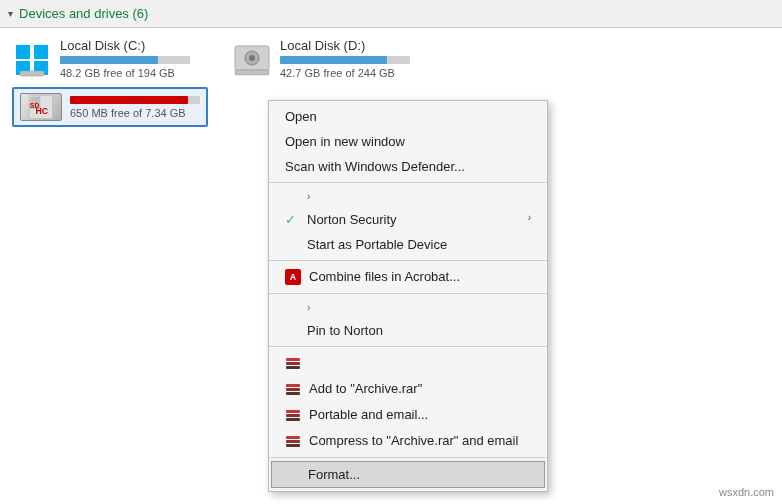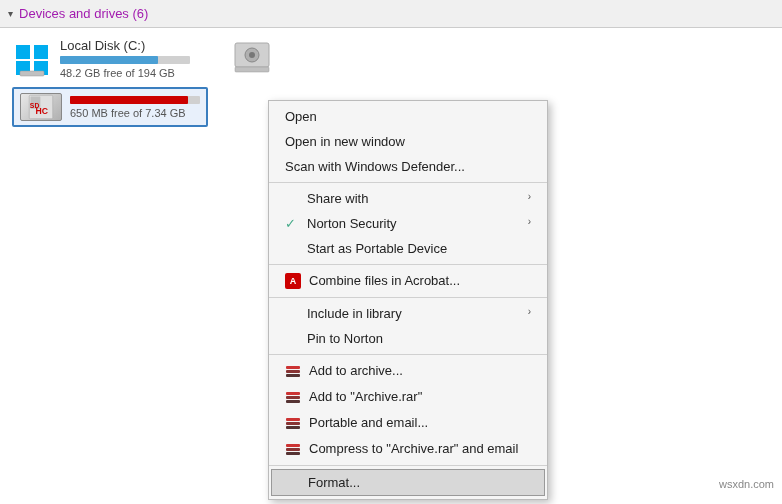--- a/index.html
+++ b/index.html
@@ -22,37 +22,37 @@
       align-items: center;
       gap: 6px;
       height: 28px;
     }
     .header-chevron {
       font-size: 10px;
       color: #555;
     }
     .header-title {
       font-size: 13px;
-      color: #a21caf;
+      color: #15803d;
       font-weight: 400;
     }
 
     
     .drives-area {
       padding: 10px 12px;
       display: flex;
       flex-direction: column;
       gap: 8px;
     }
 
     
     .drives-row {
       display: flex;
       gap: 40px;
-      align-items: flex-start;
+      align-items: flex-end;
     }
 
     .drive-item {
       display: flex;
       align-items: center;
       gap: 8px;
       min-width: 180px;
     }
 
     .drive-icon {
@@ -199,21 +199,21 @@
       align-items: center;
       justify-content: center;
       color: white;
       font-size: 9px;
       font-weight: bold;
     }
 
     
     .watermark {
       position: absolute;
-      bottom: 14px;
+      bottom: 6px;
       right: 8px;
       font-size: 11px;
       color: #888;
     }
 
     
     .win-logo {
       width: 36px;
       height: 36px;
     }
@@ -263,20 +263,27 @@
     </div>
 
     <div class="drive-item">
       <div class="drive-icon hdd-icon">
         <svg width="38" height="34" viewBox="0 0 38 34" xmlns="http://www.w3.org/2000/svg">
           <rect x="2" y="4" width="34" height="24" rx="2" fill="#d0d0d0" stroke="#aaa" stroke-width="1"></rect>
           <circle cx="19" cy="16" r="7" fill="#b0b0b0" stroke="#888" stroke-width="1"></circle>
           <circle cx="19" cy="16" r="3" fill="#777"></circle>
           <rect x="2" y="28" width="34" height="5" rx="1" fill="#c0c0c0" stroke="#999" stroke-width="0.5"></rect>
         </svg>
+      </div>
+      <div class="drive-info">
+        <span class="drive-name">Local Disk (D:)</span>
+        <div class="drive-bar-container">
+          <div class="drive-bar" style="width:82%"></div>
+        </div>
+        <span class="drive-space">42.7 GB free of 244 GB</span>
       </div>
     </div>
 
   </div>
 
   <div class="drives-row">
     <div class="drive-item-selected">
       <div class="sd-icon">
         <svg width="42" height="42" viewBox="0 0 42 42" xmlns="http://www.w3.org/2000/svg">
           <rect x="2" y="2" width="38" height="38" rx="2" fill="#e0e0e0" stroke="#aaa" stroke-width="1"></rect>
@@ -304,21 +311,20 @@
     <span class="menu-label">Open in new window</span>
   </div>
   <div class="menu-item">
     <span class="menu-label">Scan with Windows Defender...</span>
   </div>
 
   <div class="menu-separator"></div>
 
   <div class="menu-item">
     <span style="width:14px"></span>
-    <span class="menu-label">Share with</span>
     <span class="menu-arrow">›</span>
   </div>
   <div class="menu-item">
     <span class="menu-check">✓</span>
     <span class="menu-label">Norton Security</span>
     <span class="menu-arrow">›</span>
   </div>
   <div class="menu-item">
     <span style="width:14px"></span>
     <span class="menu-label">Start as Portable Device</span>
@@ -328,37 +334,35 @@
 
   <div class="menu-item">
     <div class="acrobat-icon">A</div>
     <span class="menu-label">Combine files in Acrobat...</span>
   </div>
 
   <div class="menu-separator"></div>
 
   <div class="menu-item">
     <span style="width:14px"></span>
-    <span class="menu-label">Include in library</span>
     <span class="menu-arrow">›</span>
   </div>
   <div class="menu-item">
     <span style="width:14px"></span>
     <span class="menu-label">Pin to Norton</span>
   </div>
 
   <div class="menu-separator"></div>
 
   <div class="menu-item">
     <div class="archive-icon">
       <div class="archive-bar archive-bar-1"></div>
       <div class="archive-bar archive-bar-2"></div>
       <div class="archive-bar archive-bar-3"></div>
     </div>
-    <span class="menu-label">Add to archive...</span>
   </div>
   <div class="menu-item">
     <div class="archive-icon">
       <div class="archive-bar archive-bar-1"></div>
       <div class="archive-bar archive-bar-2"></div>
       <div class="archive-bar archive-bar-3"></div>
     </div>
     <span class="menu-label">Add to "Archive.rar"</span>
   </div>
   <div class="menu-item">

